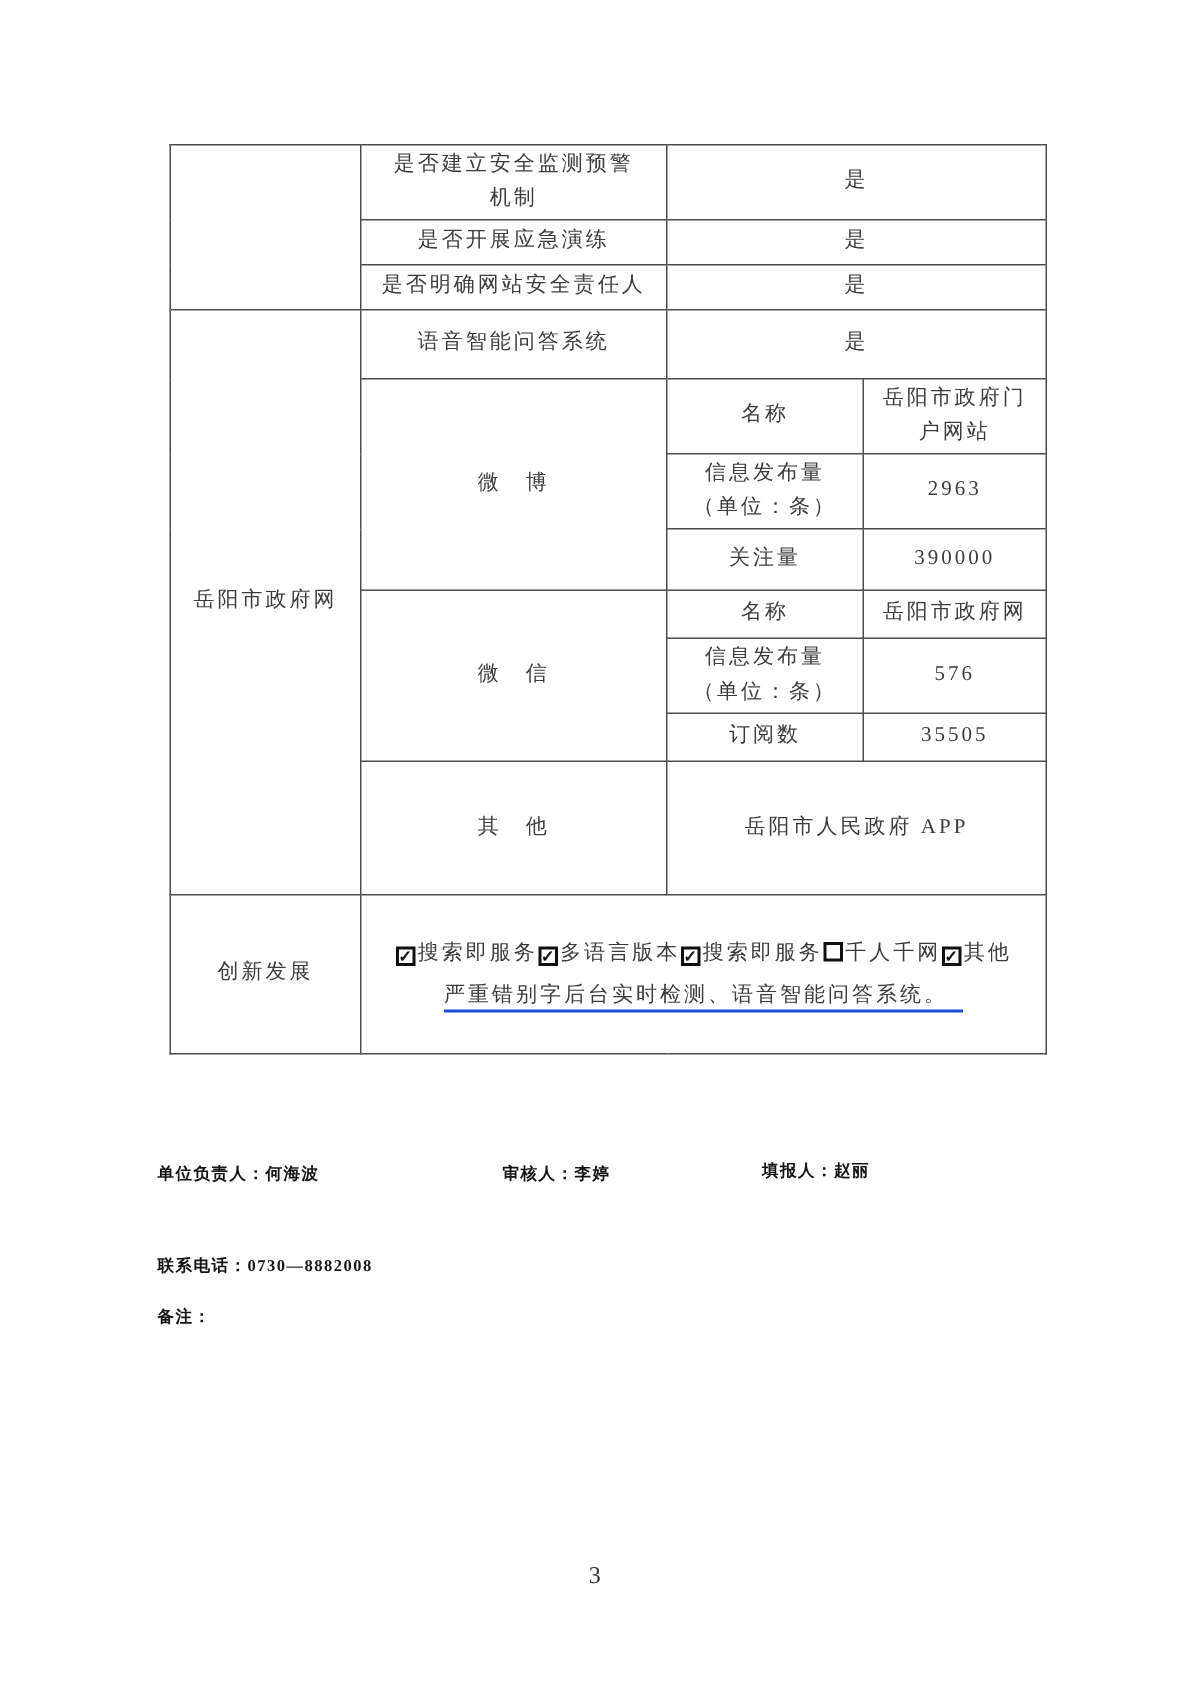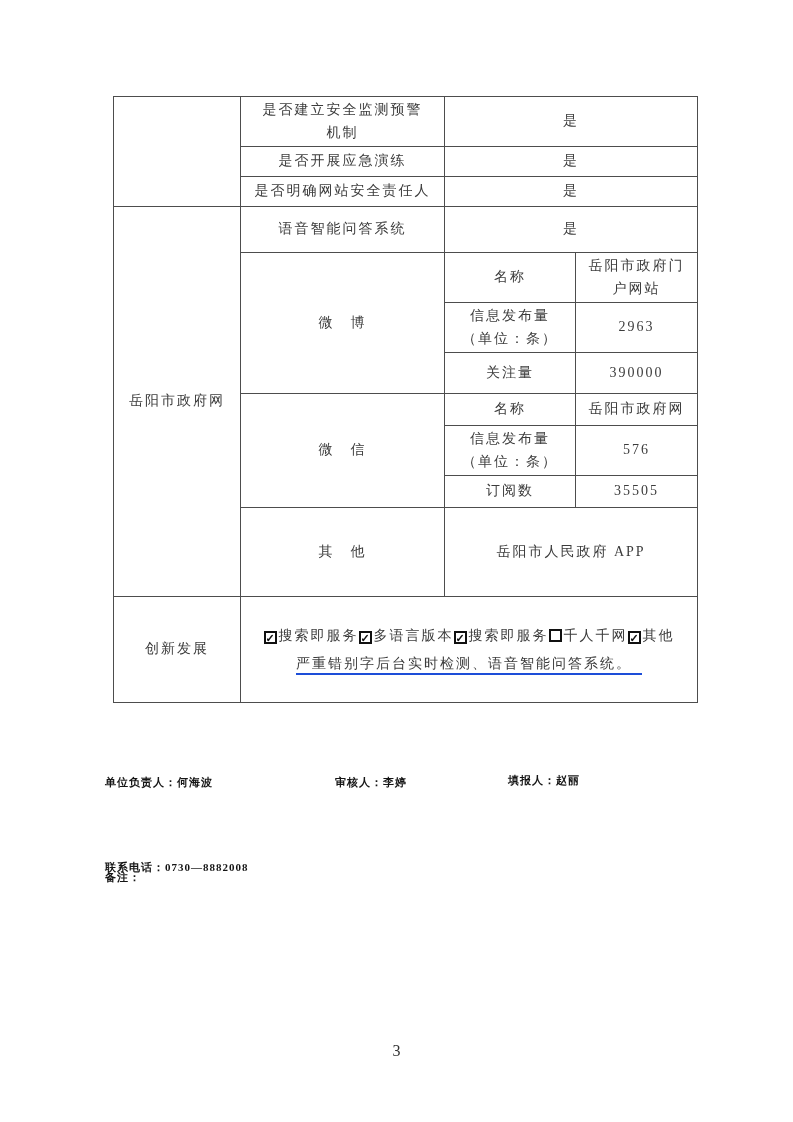--- a/index.html
+++ b/index.html
@@ -71,21 +71,21 @@
     position: absolute;
     font-size: 11px;
     font-weight: bold;
     color: #151515;
     letter-spacing: 1px;
     white-space: nowrap;
   }
   #sig-responsible { left: 105px; top: 775px; }
   #sig-auditor     { left: 335px; top: 775px; }
   #sig-filler      { left: 508px; top: 773px; }
-  #sig-phone       { left: 105px; top: 860px; }
+  #sig-phone       { left: 105px; top: 836px; }
   #sig-date        { left: 488px; top: 820px; }
   #sig-remarks     { left: 105px; top: 870px; }
 
   .page-number {
     position: absolute;
     left: 0;
     right: 0;
     top: 1042px;
     text-align: center;
     font-size: 16px;

